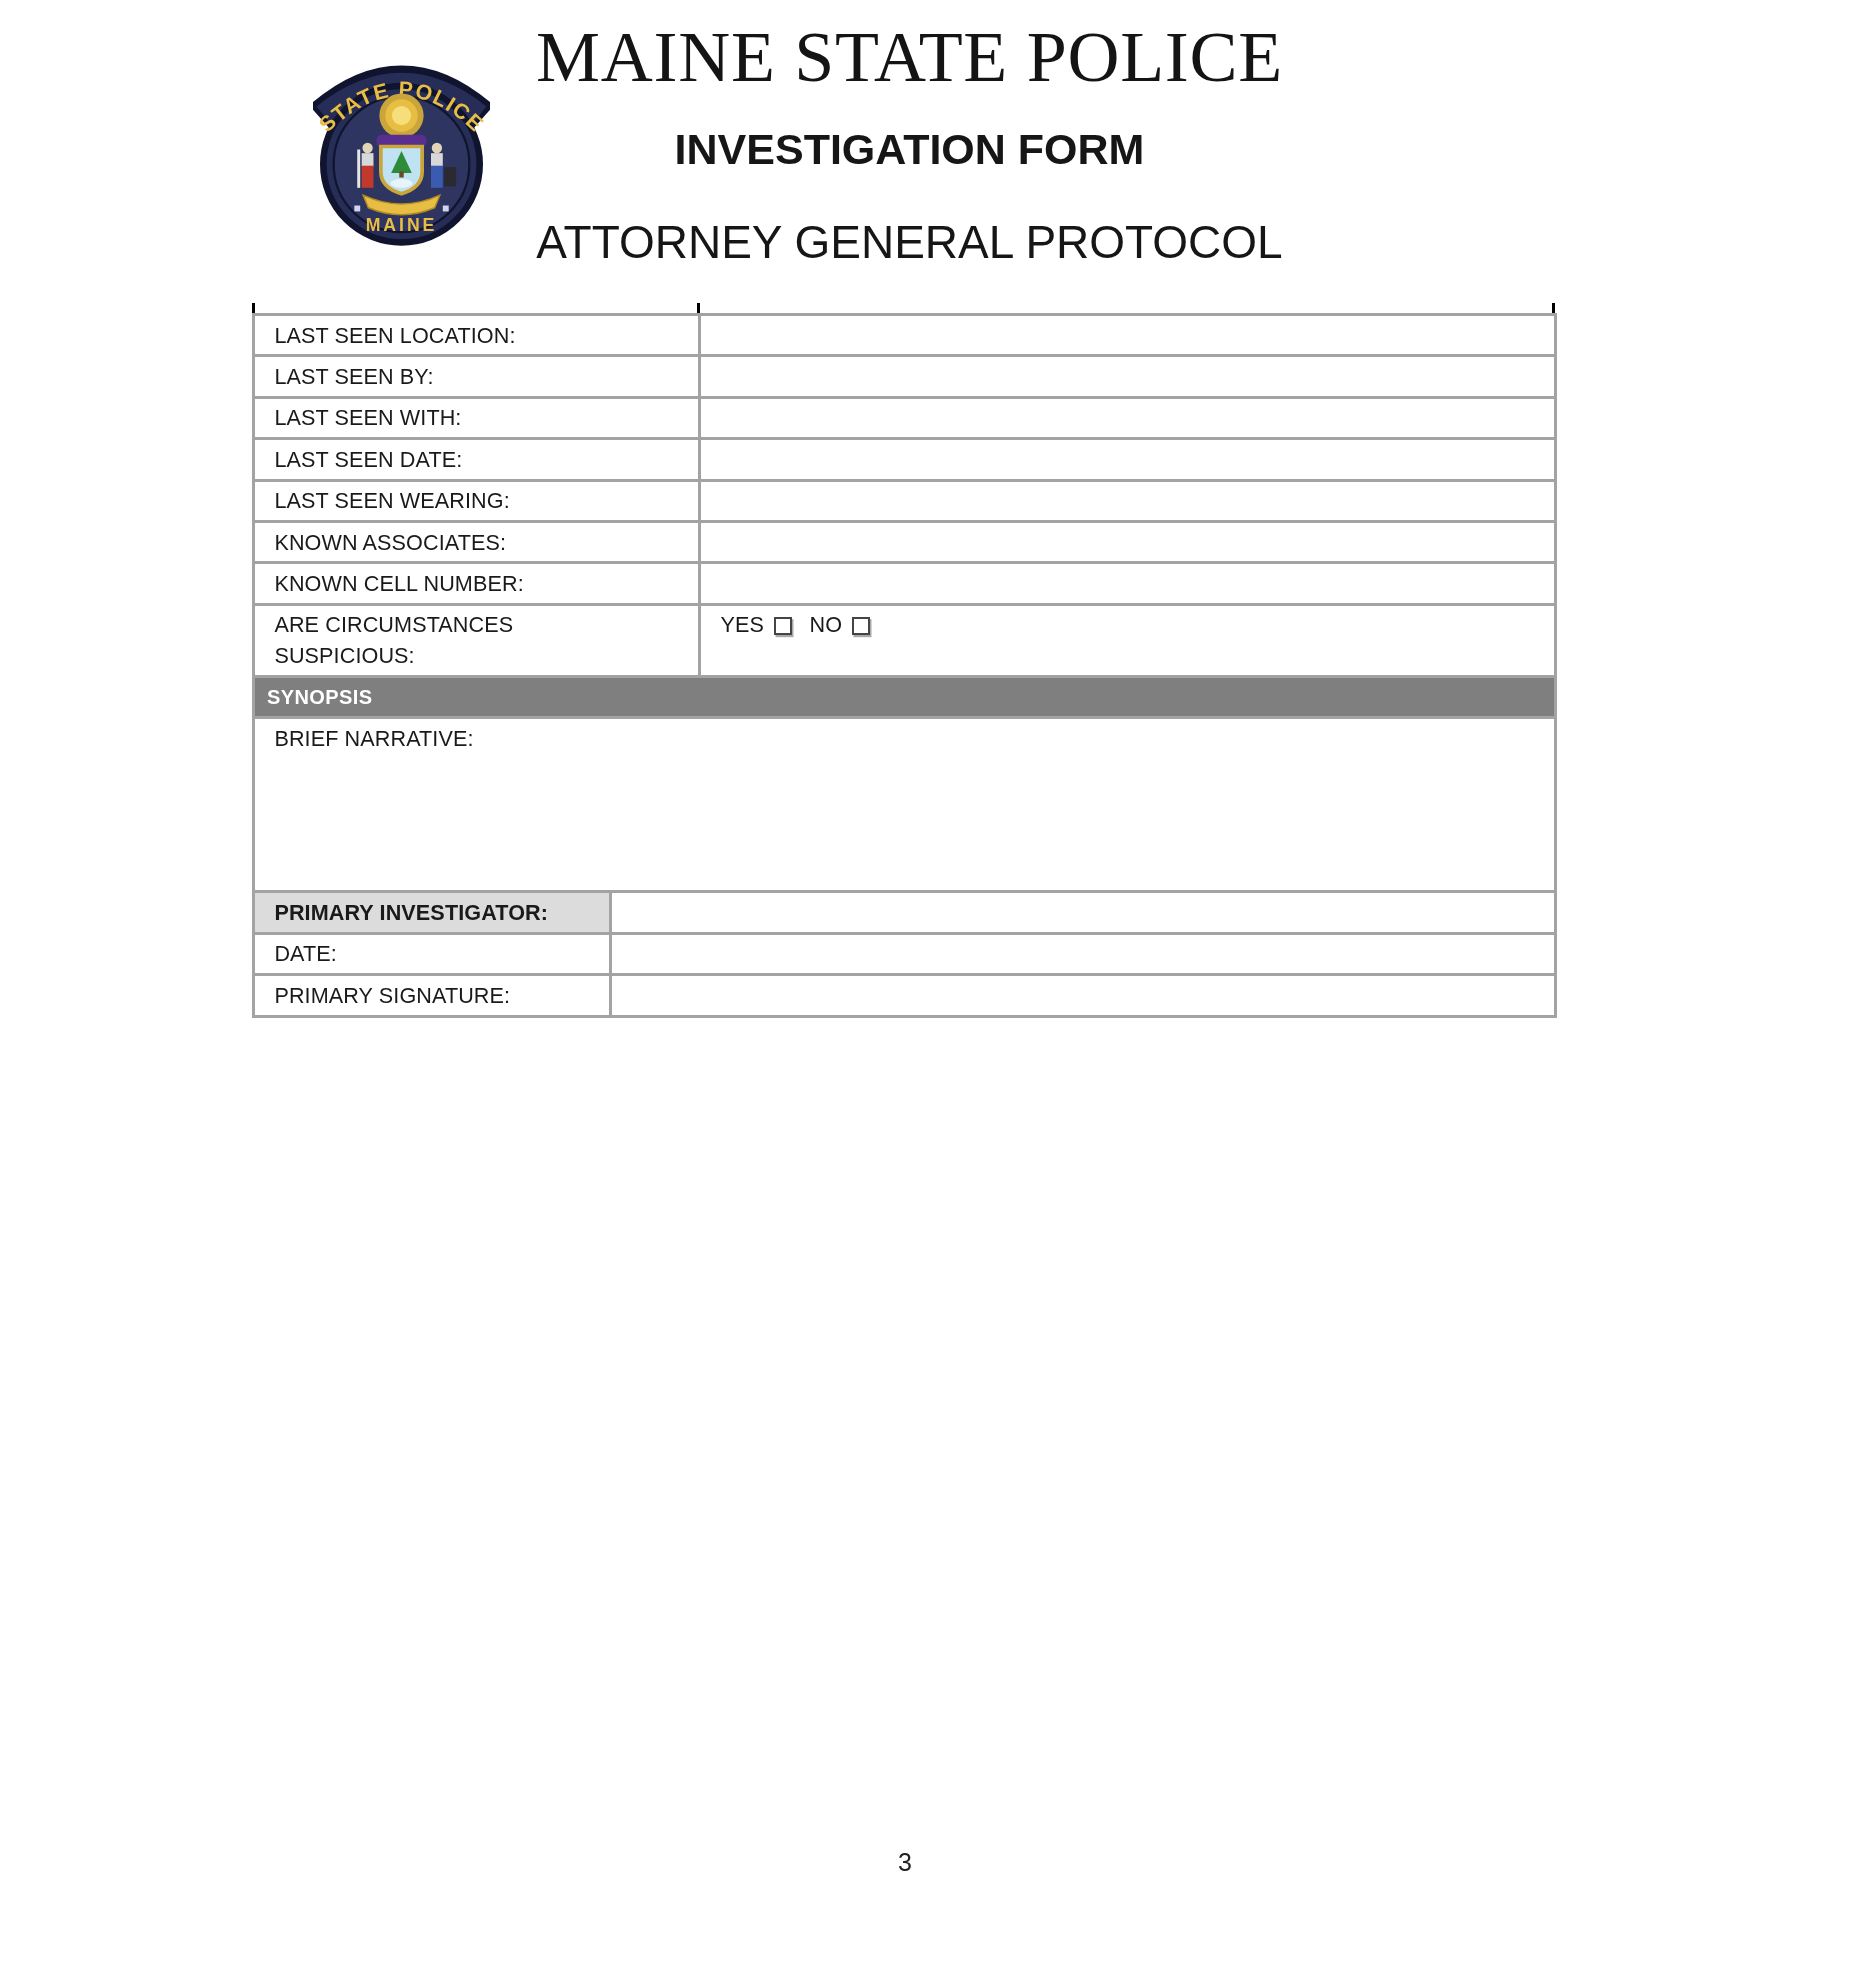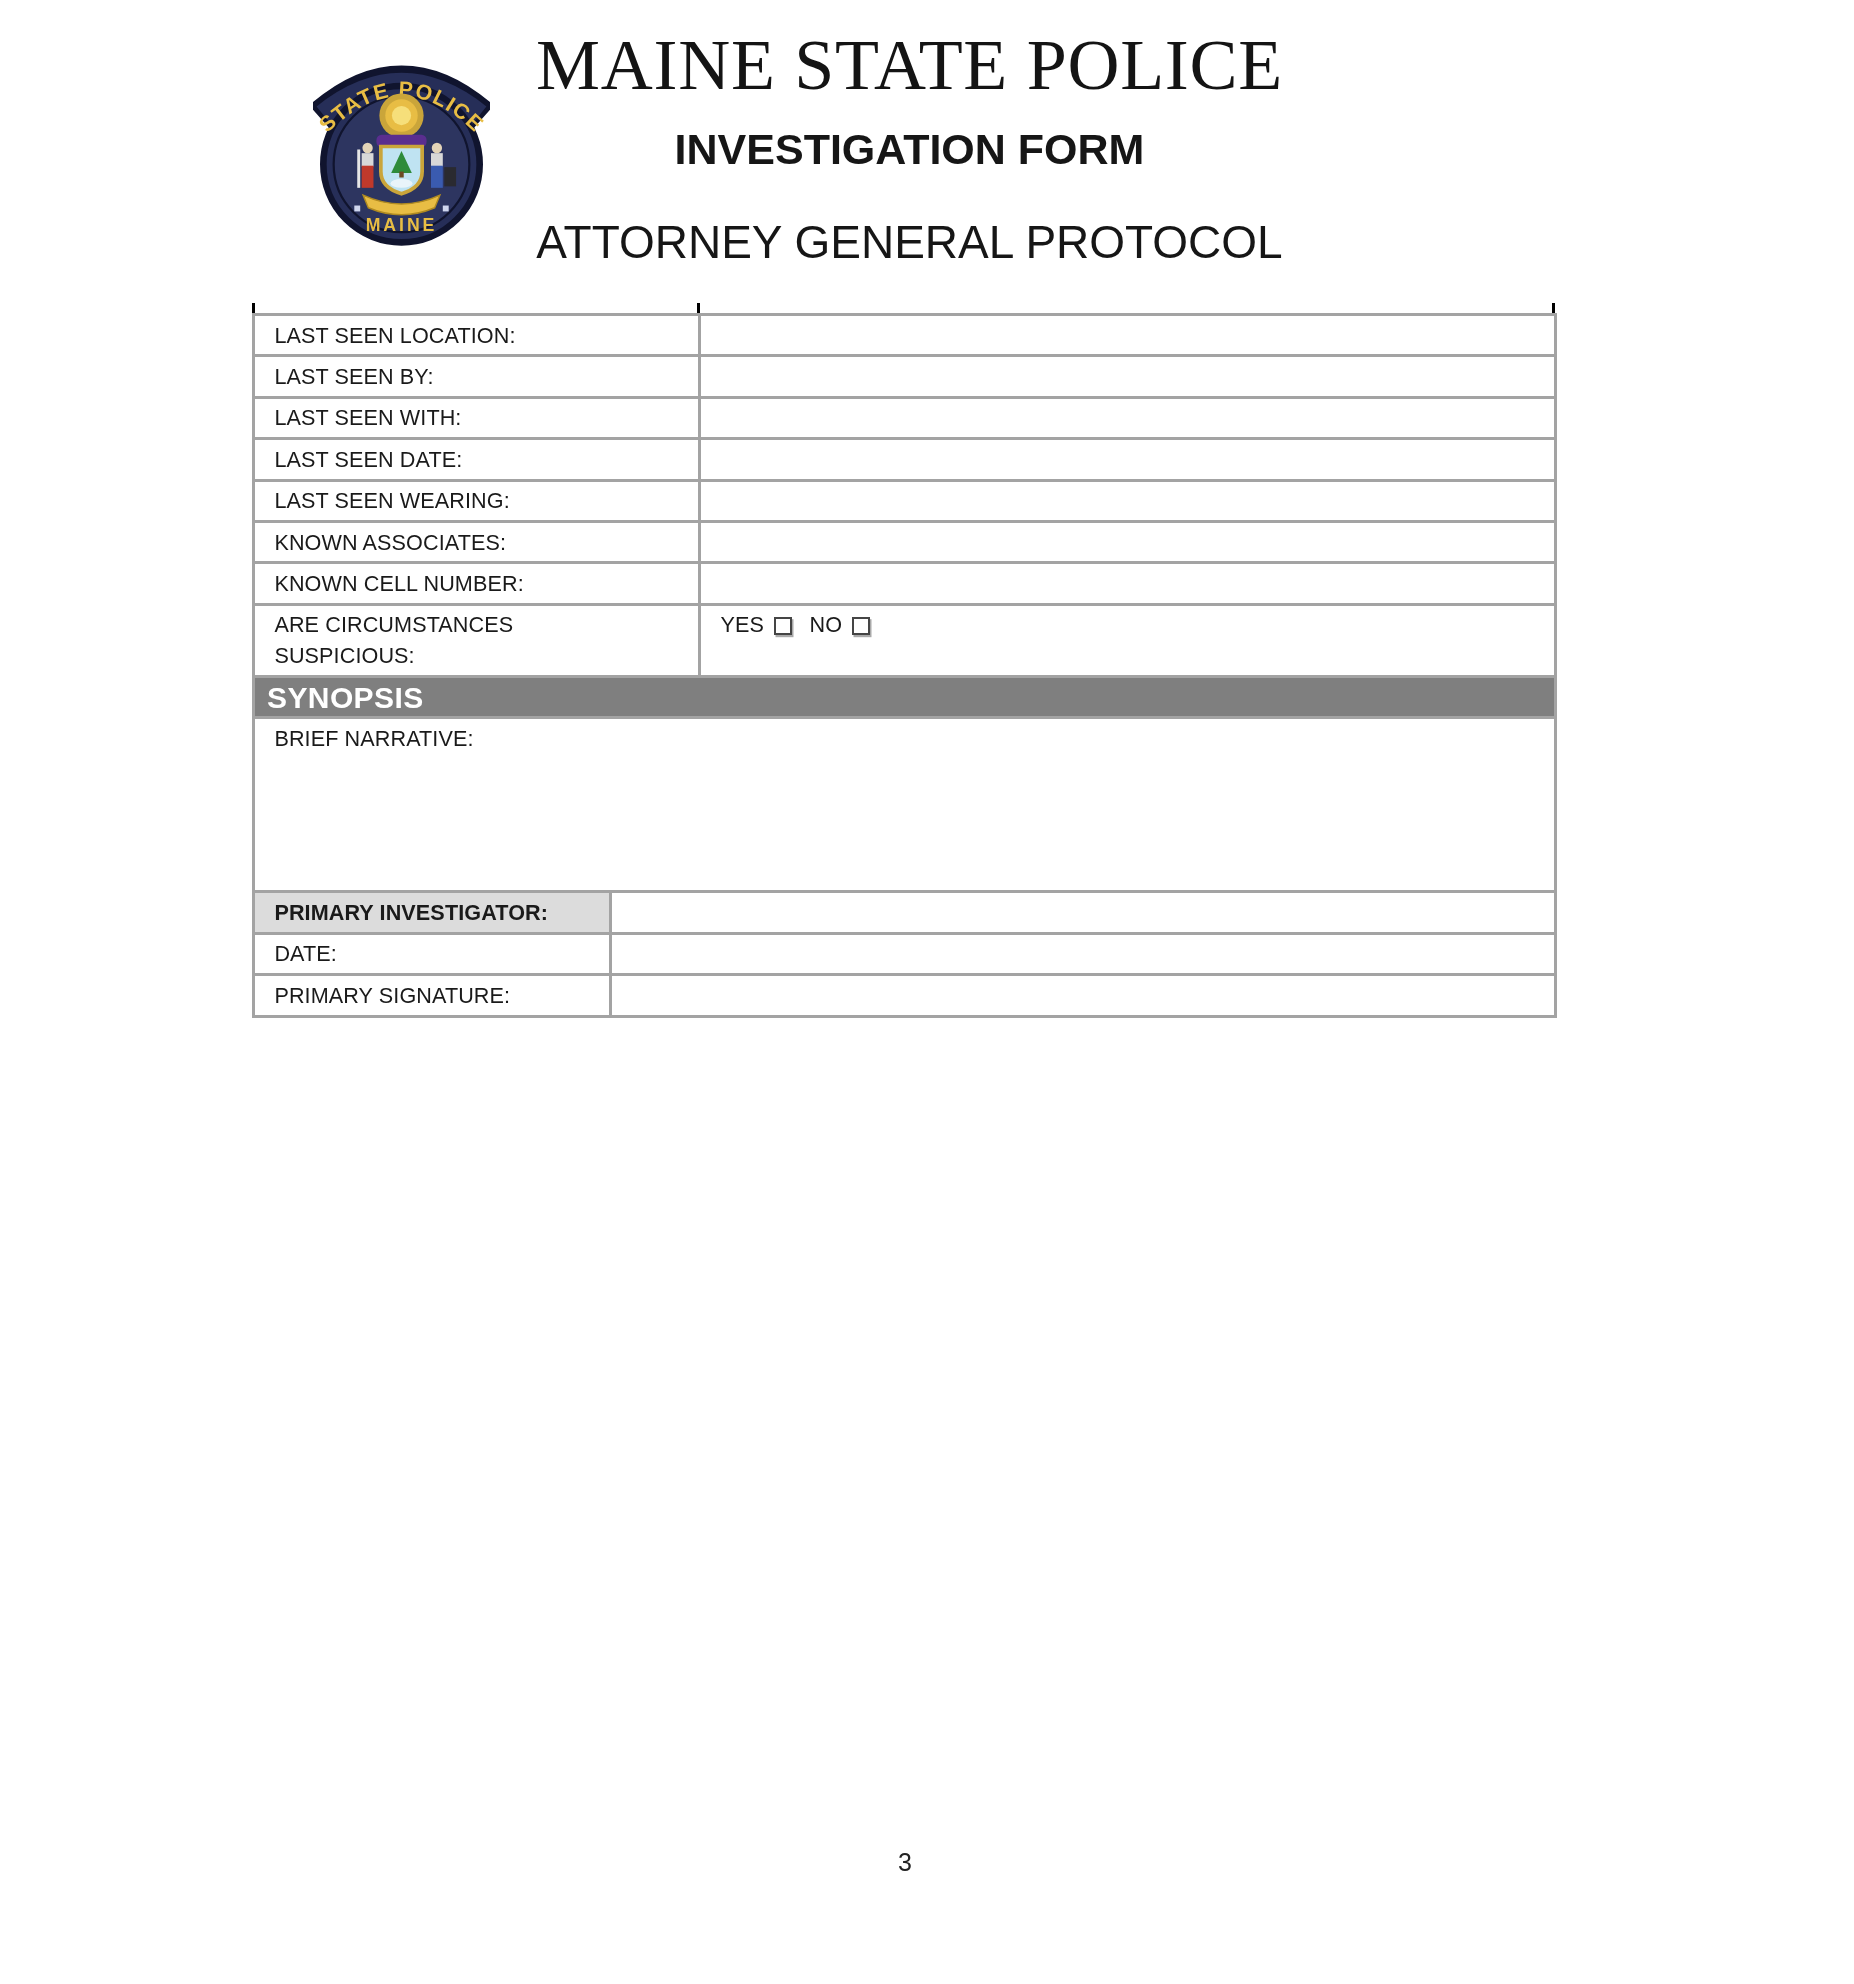--- a/index.html
+++ b/index.html
@@ -10,21 +10,21 @@
     font-family: "Liberation Sans", sans-serif;
     color: #1a1a1a;
     overflow: hidden;
   }
 
   
   .title-line {
     position: absolute; left: 0; width: 1819px; text-align: center;
   }
   .main-title {
-    top: 28px;
+    top: 20px;
     font-family: "Liberation Serif", serif;
     font-size: 72px; line-height: 75px; font-weight: 400;
     color: #141414; letter-spacing: 0.7px;
   }
   .sub-title {
     top: 127px;
     font-size: 43px; line-height: 45px; font-weight: 600;
     color: #161616; letter-spacing: 0px;
   }
   .protocol-title {
@@ -57,21 +57,21 @@
   tr.h50 { height: 37px; }
   tr.h233 { height: 174px; }
   tr.h49 { height: 37px; }
   tr.h52 { height: 39px; }
 
   .nowrap { white-space: nowrap; }
   .wrap2 { width: 276px; }
 
   td.synopsis-bar {
     background: #7f7f7f; color: #ffffff;
-    font-weight: 700; font-size: 30px;
+    font-weight: 700; font-size: 20px;
     padding-left: 12px; letter-spacing: 0.4px;
   }
   td.hl { background: #dcdcdc; font-weight: bold; }
 
   .cb {
     display: inline-block;
     width: 18px; height: 18px;
     border: 2.2px solid #454545;
     background: #ffffff;
     box-shadow: 1.5px 2.2px 0 #a9a9a9;

